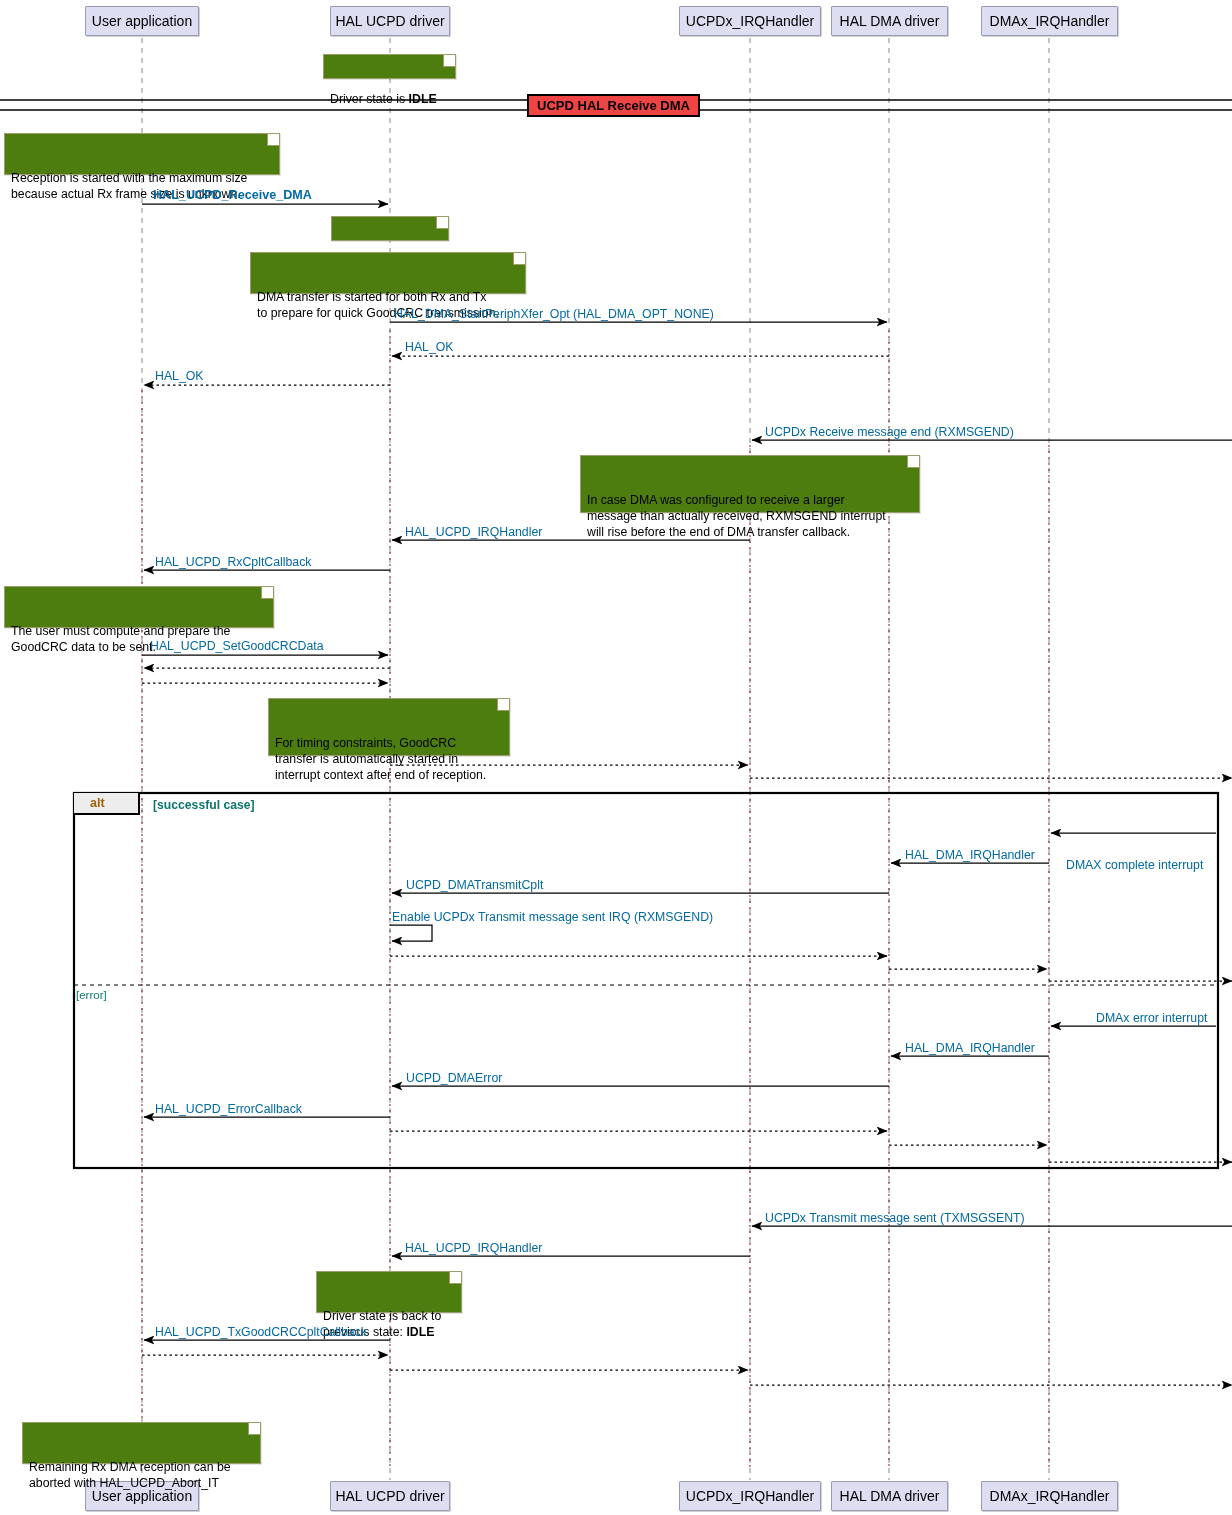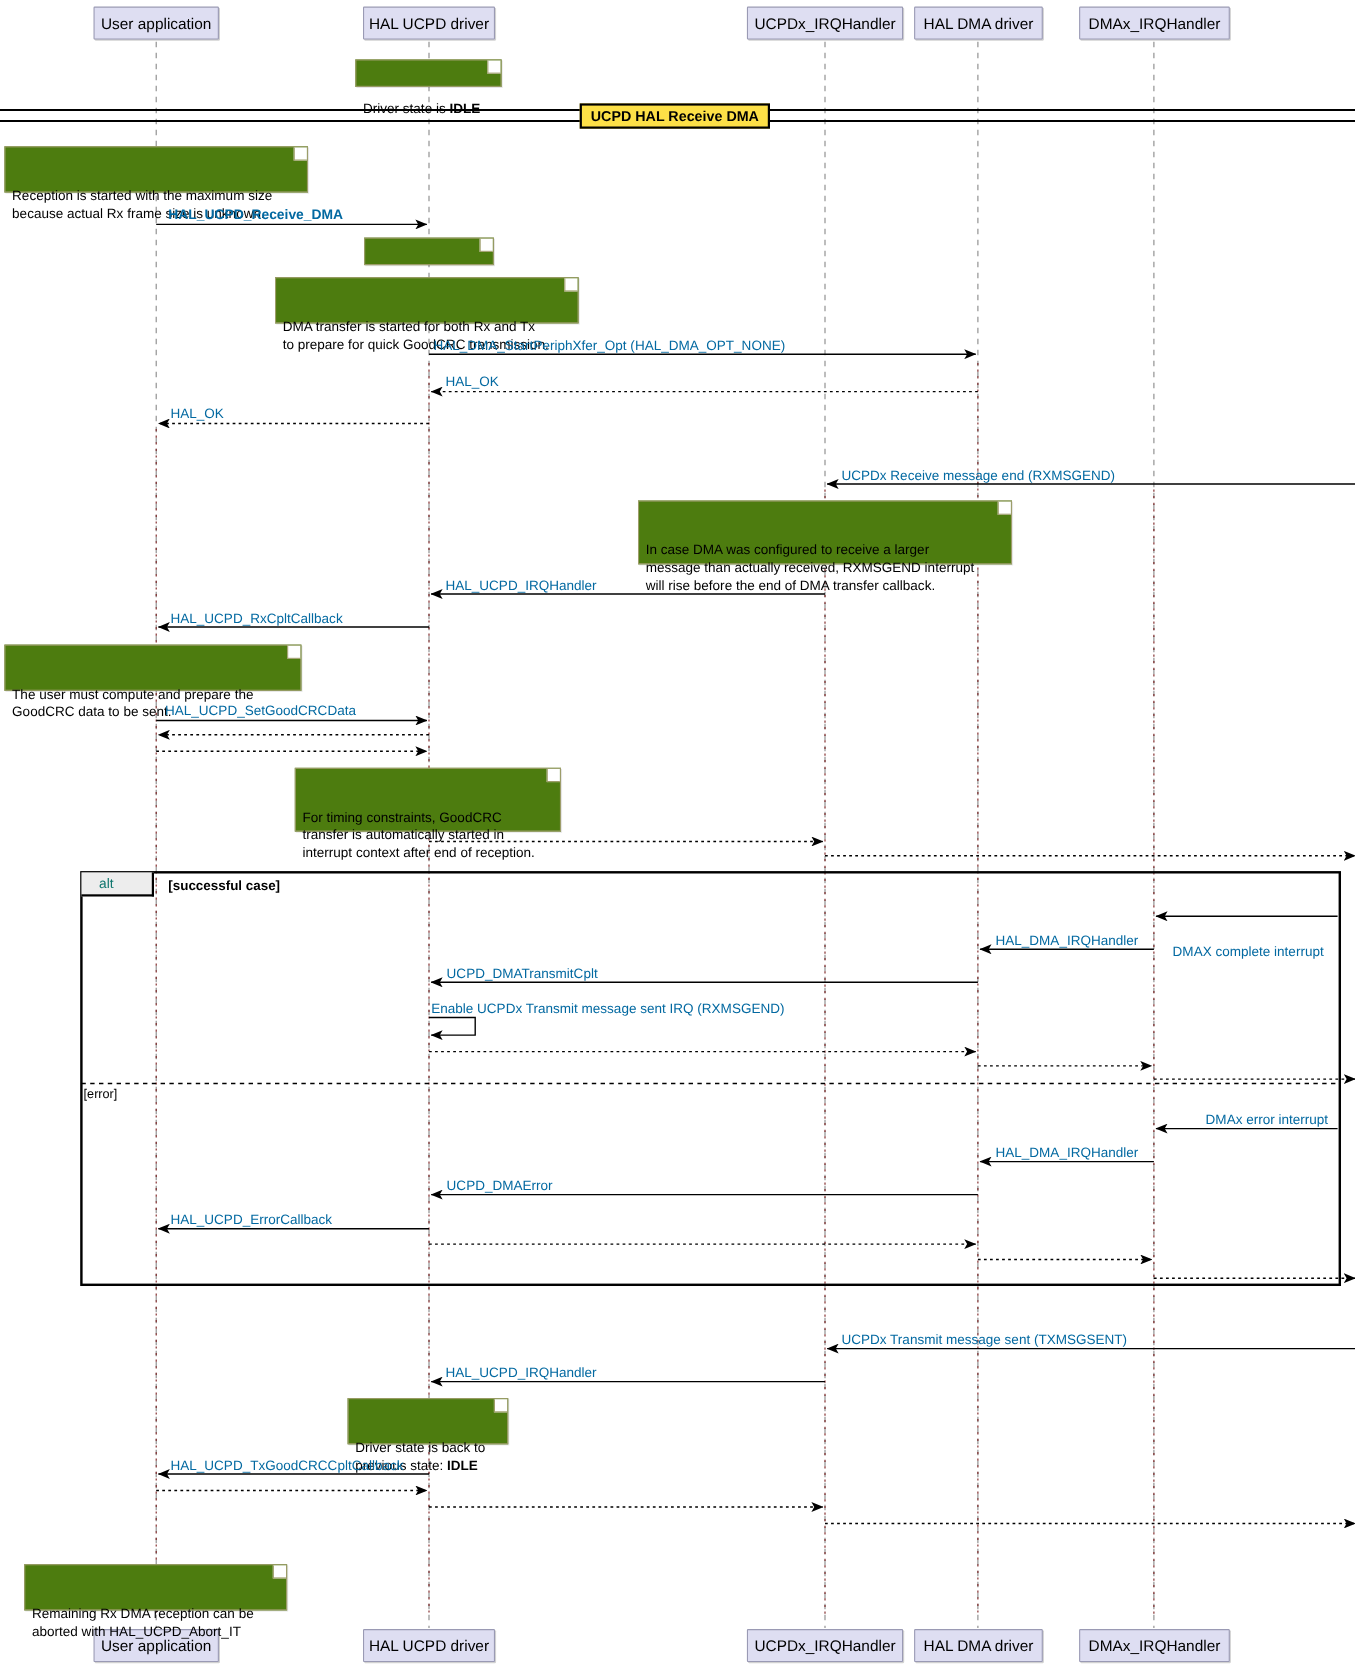--- a/index.html
+++ b/index.html
@@ -26,33 +26,33 @@
     position:absolute;top:0;right:0;width:11px;height:11px;
     background:#ffffff;
     border-left:1px solid #9d9d6a;border-bottom:1px solid #9d9d6a;
   }
   .msg-label{
     position:absolute;font-size:12.3px;color:#0369a1;white-space:nowrap;
     line-height:13px;
   }
   .msg-label.bold{font-weight:bold;font-size:12.6px;}
   .frame-title{
-    position:absolute;box-sizing:border-box;background:#fde047;
+    position:absolute;box-sizing:border-box;background:#ef4444;
     border:2px solid #000;font-weight:bold;font-size:13px;color:#000;
     display:flex;align-items:center;justify-content:center;
     padding:0 10px;white-space:nowrap;
   }
   .alt-tab{
     position:absolute;box-sizing:border-box;background:#EDEDED;
     border:2px solid #000;border-top:none;border-left:none;
-    font-weight:normal;font-size:12.5px;color:#0f766e;
+    font-weight:bold;font-size:12.5px;color:#a16207;
     display:flex;align-items:center;padding-left:16px;
   }
   .guard{
-    position:absolute;font-size:12.2px;font-weight:bold;color:#000000;white-space:nowrap;
+    position:absolute;font-size:12.2px;font-weight:bold;color:#0f766e;white-space:nowrap;
   }
   .guard.small{font-weight:normal;font-size:11.5px;}
 </style>
 </head>
 <body>
 
 <div id="diagram">
 
   <svg class="layer" xmlns="http://www.w3.org/2000/svg">
     <defs>

